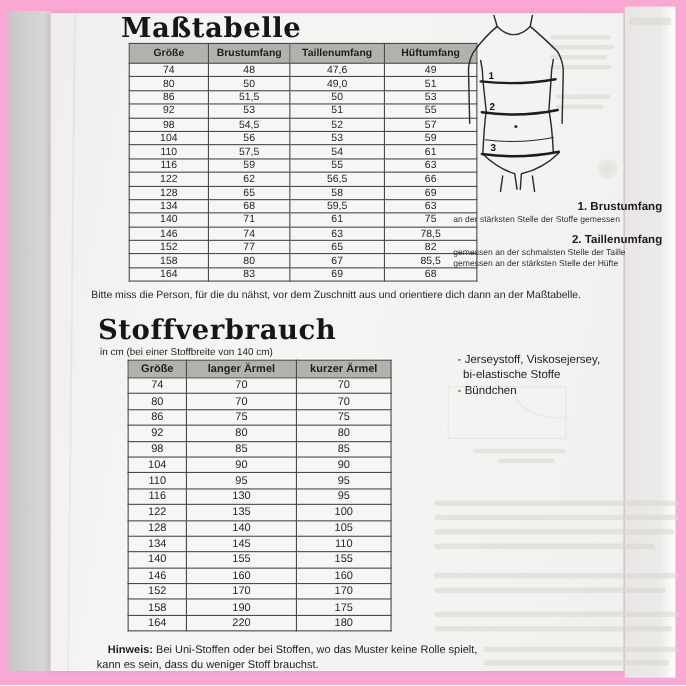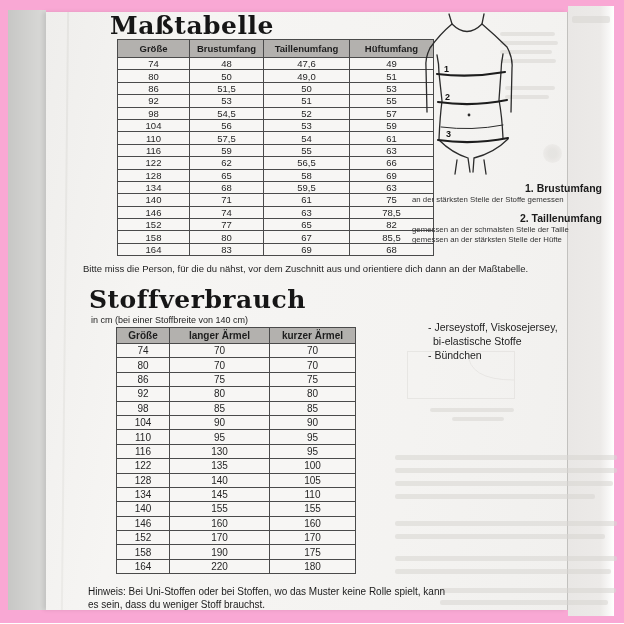--- a/index.html
+++ b/index.html
@@ -29,26 +29,26 @@
   #size-table td{height:11.4px;}
   #fabric-table{left:95px;top:327px;width:239px;font-size:10px;}
   #fabric-table th{height:15px;}
   #fabric-table td{height:13.4px;}
   
   .note{position:absolute;font-size:9.5px;color:#1f1f1f;}
   .subtitle{position:absolute;font-size:9px;color:#222;}
   .legend{position:absolute;left:412px;top:174px;width:190px;}
   .legend .lbl{font-size:10.5px;font-weight:700;color:#1b1b1b;margin-top:8px;text-align:right;}
   .legend .dsc{font-size:7.8px;color:#333;margin-top:1px;}
-  .materials{position:absolute;left:428px;top:320px;width:180px;font-size:10.5px;
+  .materials{position:absolute;left:416px;top:320px;width:180px;font-size:10.5px;
     line-height:14px;color:#1d1d1d;}
   .materials .indent{padding-left:5px;}
   .hinweis{position:absolute;left:88px;top:585px;width:365px;font-size:10px;
     line-height:13px;color:#1b1b1b;}
-  .hinweis b{font-weight:400;}
+  .hinweis b{font-weight:700;margin-left:10px;}
   
   .ghost{position:absolute;background:#d8d6d2;border-radius:2px;filter:blur(.6px);opacity:.55;}
   .ghost-box{position:absolute;left:407px;top:351px;width:106px;height:46px;
     border:1px solid #e0dedb;opacity:.6;}
   .ghost-box svg{display:block;}
   .stamp{position:absolute;left:543px;top:144px;width:19px;height:19px;border-radius:50%;
     background:radial-gradient(circle,#d9d7d3 30%,#e6e4e1 70%);opacity:.5;}
   
   #figure-svg{position:absolute;left:420px;top:12px;}
 </style>

